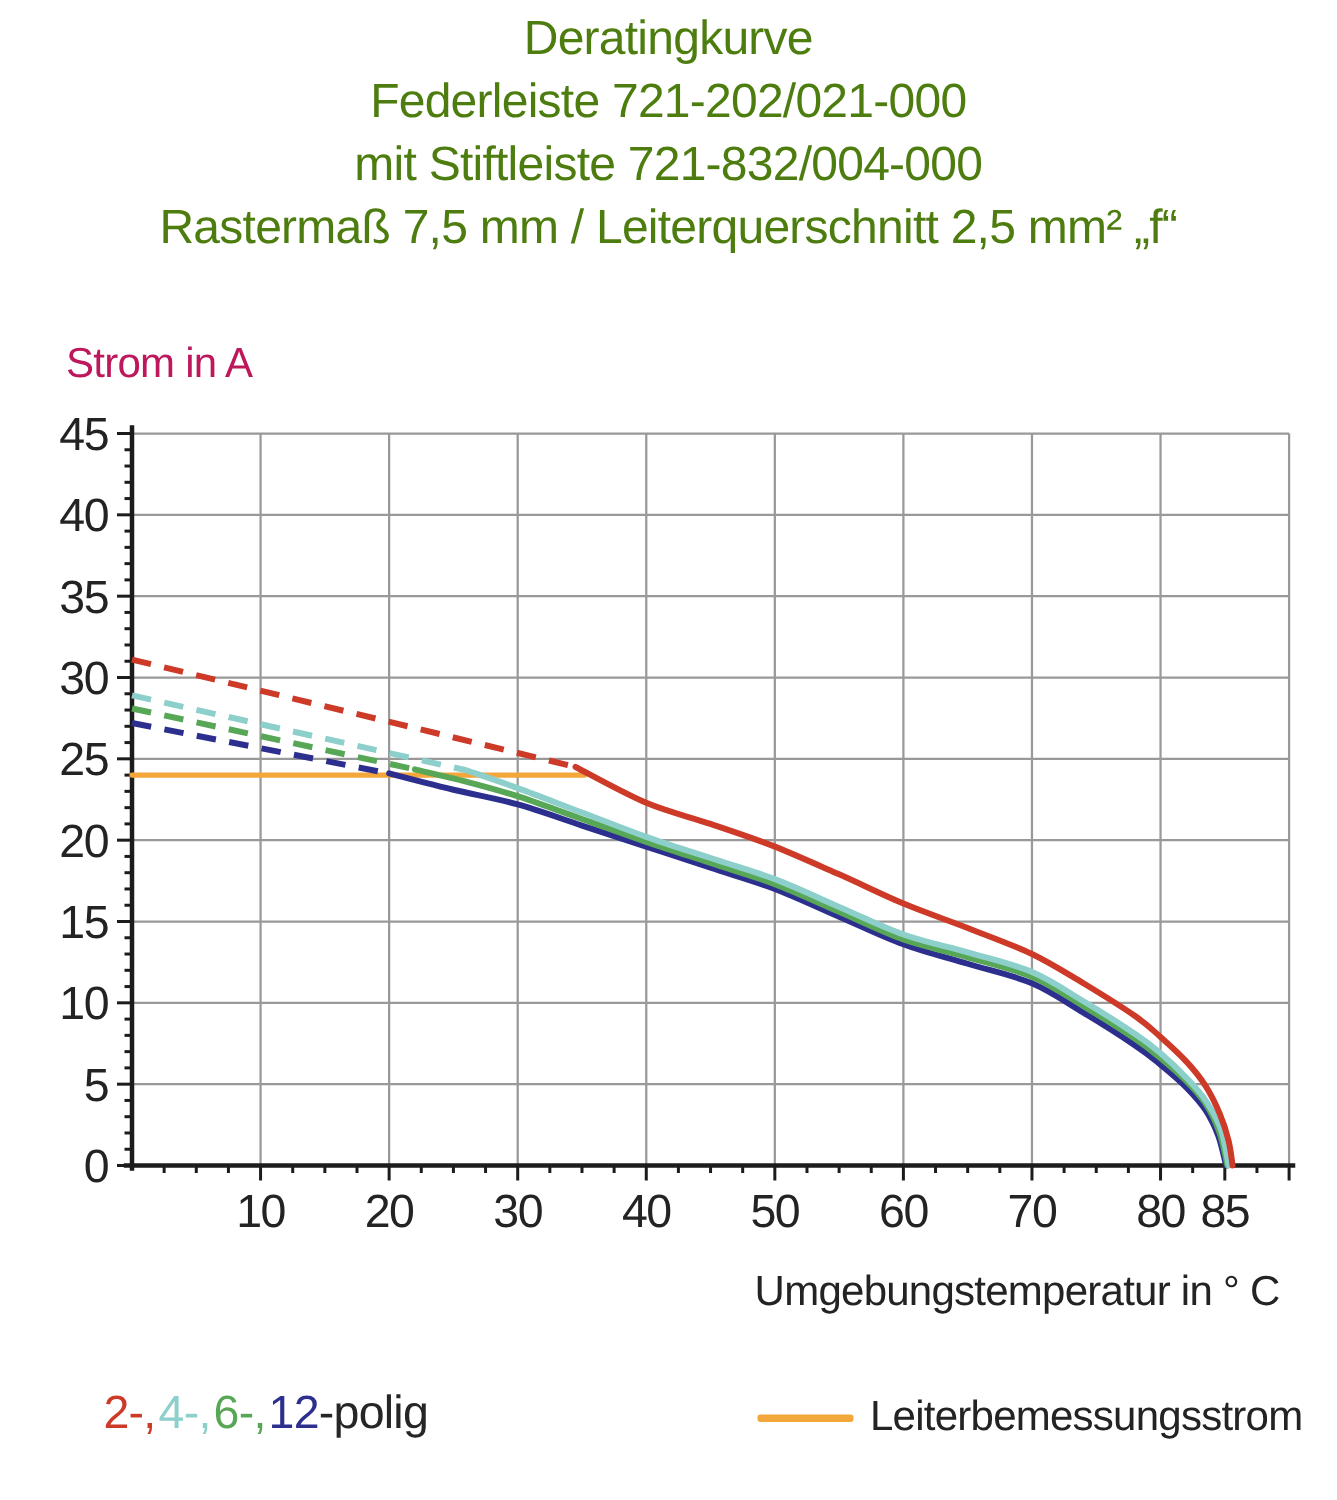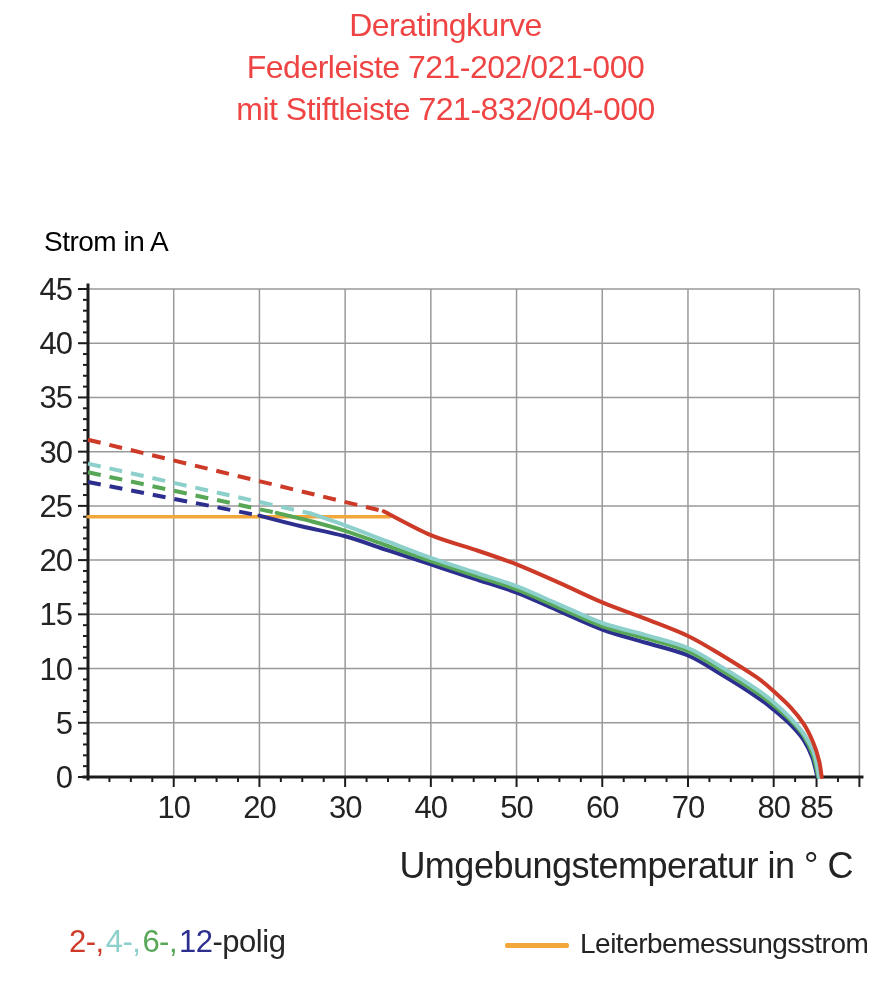--- a/index.html
+++ b/index.html
@@ -2,51 +2,52 @@
 <html><head>
 <meta charset="utf-8">
 <style>
   html,body{margin:0;padding:0;background:#ffffff;}
   #stage{
     position:relative;width:891px;height:1000px;background:#ffffff;overflow:hidden;
     font-family:"Liberation Sans", sans-serif;color:#262626;
   }
   #title-block{
     position:absolute;top:4px;left:0;right:0;text-align:center;
-    font-size:32px;line-height:42px;color:#ef4444;letter-spacing:-0.5px;white-space:nowrap;
+    font-size:32px;line-height:42px;color:#4d7c0f;letter-spacing:-0.5px;white-space:nowrap;
   }
   #y-axis-title{
-    position:absolute;left:44px;top:226px;font-size:28px;color:#000000;letter-spacing:-0.5px;
+    position:absolute;left:44px;top:226px;font-size:28px;color:#be185d;letter-spacing:-0.5px;
   }
   #chart-svg{position:absolute;left:0;top:0;}
   .ticklabel{
     font-family:"Liberation Sans", sans-serif;font-size:31px;fill:#232323;letter-spacing:-1px;
   }
   #x-axis-title{
-    position:absolute;right:38px;top:845px;font-size:36px;color:#232323;letter-spacing:-0.5px;
+    position:absolute;right:38px;top:845px;font-size:28px;color:#232323;letter-spacing:-0.5px;
   }
   #legend-poles{
     position:absolute;left:69px;top:924px;font-size:31px;letter-spacing:-0.5px;white-space:pre;
   }
   #legend-poles span{margin-right:2px;}
   #legend-rated{position:absolute;left:505px;top:924px;}
   #rated-swatch{
     position:absolute;left:0px;top:19px;width:64px;height:5px;border-radius:2px;
   }
   #rated-label{position:absolute;left:75px;top:4px;font-size:28px;color:#232323;white-space:nowrap;letter-spacing:-0.5px;}
 </style>
 </head>
 <body>
 
 <div id="stage">
 
   <div id="title-block">
     <div>Deratingkurve</div>
     <div>Federleiste 721-202/021-000</div>
     <div>mit Stiftleiste 721-832/004-000</div>
+    <div>Rastermaß 7,5 mm / Leiterquerschnitt 2,5 mm² „f“</div>
   </div>
 
   <div id="y-axis-title">Strom in A</div>
 
   <svg id="chart-svg" width="891" height="1000">
       <g stroke="#999999" stroke-width="1.5">
         <line x1="173.7111111111111" y1="289" x2="173.7111111111111" y2="777"></line>
         <line x1="259.4222222222222" y1="289" x2="259.4222222222222" y2="777"></line>
         <line x1="345.1333333333333" y1="289" x2="345.1333333333333" y2="777"></line>
         <line x1="430.84444444444443" y1="289" x2="430.84444444444443" y2="777"></line>

